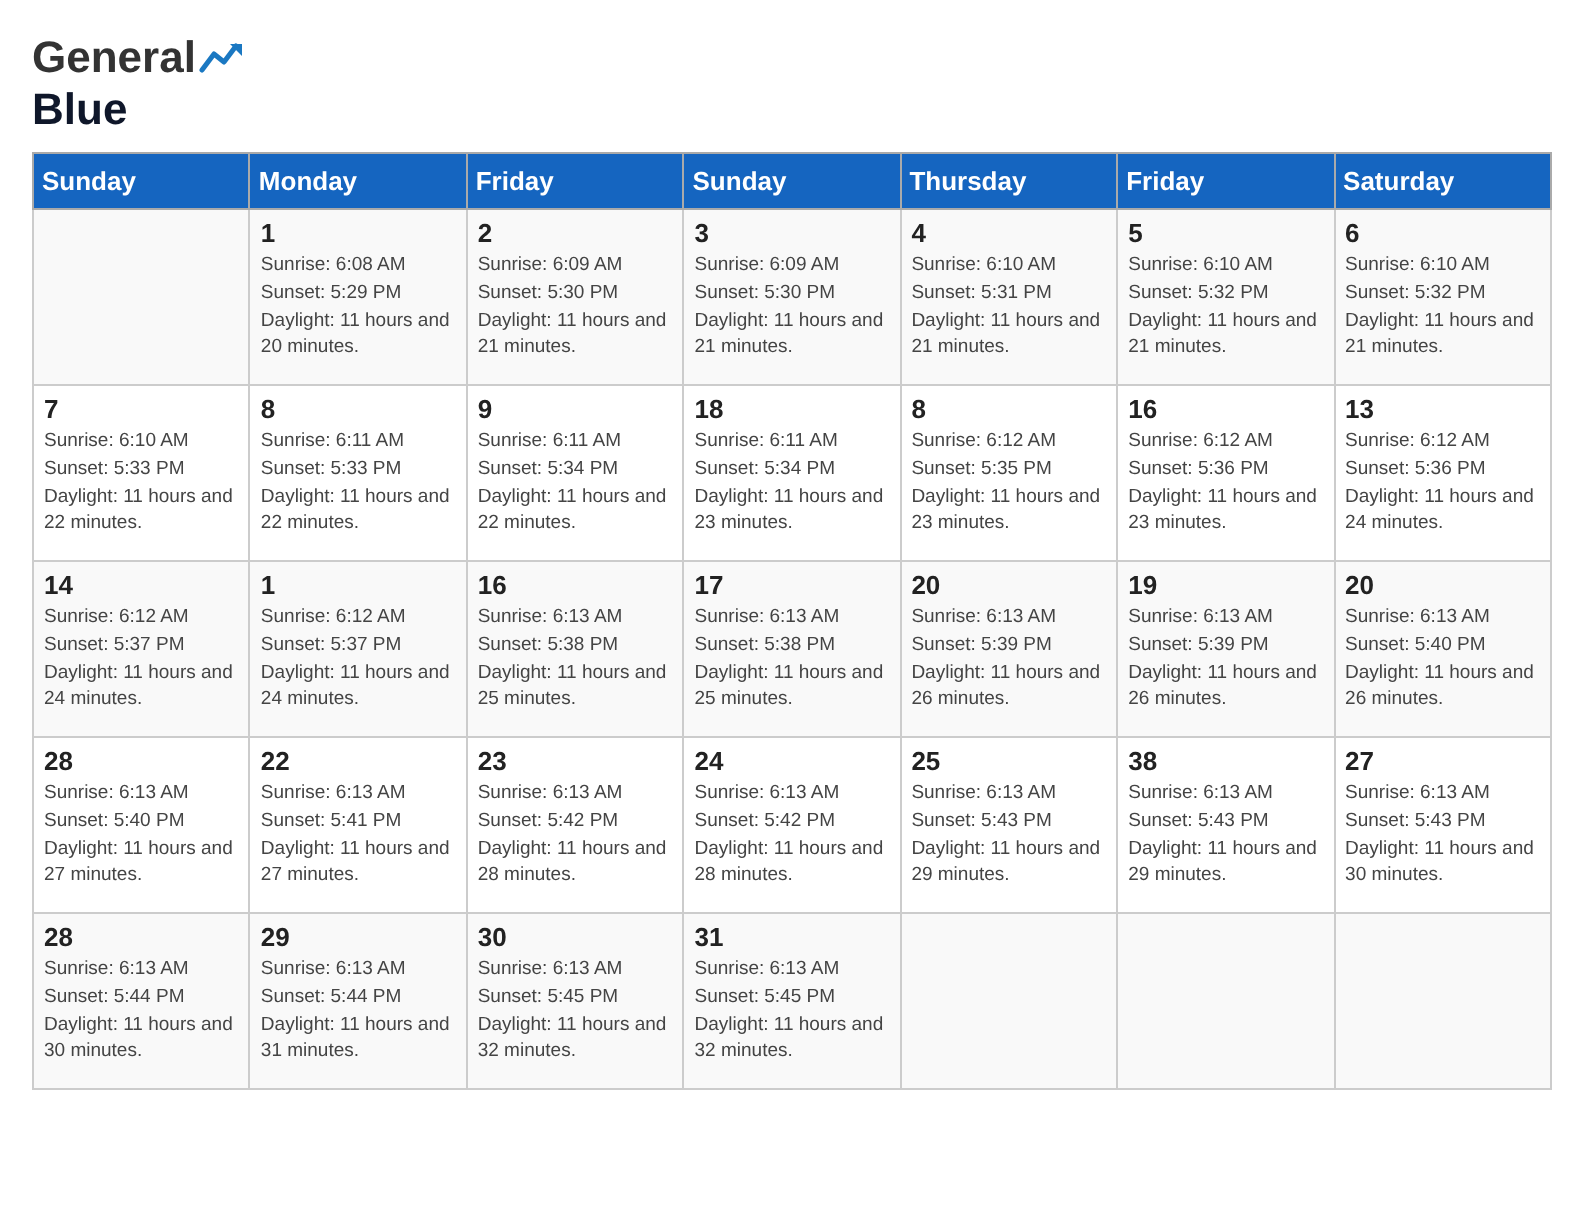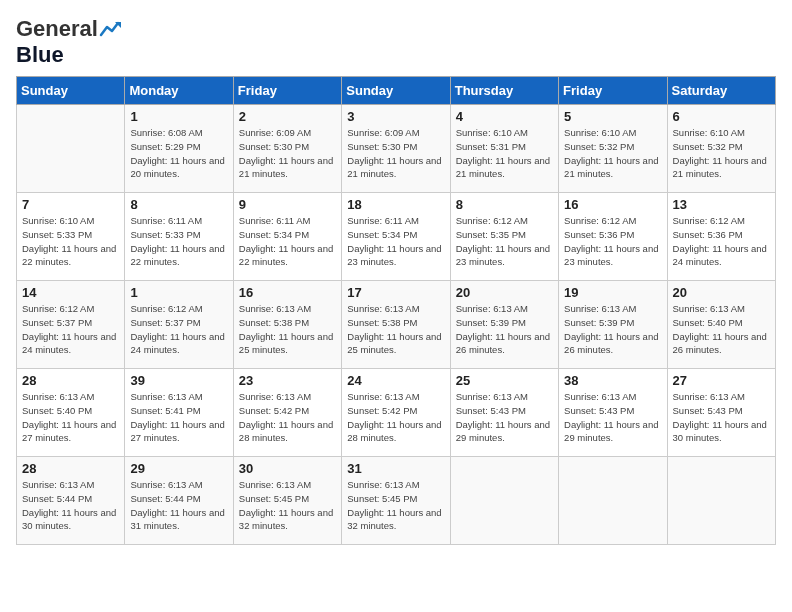--- a/index.html
+++ b/index.html
@@ -199,21 +199,21 @@
           <span class="day-num">20</span>
           <div class="day-info">Sunrise: 6:13 AM<br>Sunset: 5:40 PM<br>Daylight: 11 hours and 26 minutes.</div>
         </td>
       </tr>
       <tr>
         <td>
           <span class="day-num">28</span>
           <div class="day-info">Sunrise: 6:13 AM<br>Sunset: 5:40 PM<br>Daylight: 11 hours and 27 minutes.</div>
         </td>
         <td>
-          <span class="day-num">39</span>
+          <span class="day-num">22</span>
           <div class="day-info">Sunrise: 6:13 AM<br>Sunset: 5:41 PM<br>Daylight: 11 hours and 27 minutes.</div>
         </td>
         <td>
           <span class="day-num">23</span>
           <div class="day-info">Sunrise: 6:13 AM<br>Sunset: 5:42 PM<br>Daylight: 11 hours and 28 minutes.</div>
         </td>
         <td>
           <span class="day-num">24</span>
           <div class="day-info">Sunrise: 6:13 AM<br>Sunset: 5:42 PM<br>Daylight: 11 hours and 28 minutes.</div>
         </td>

